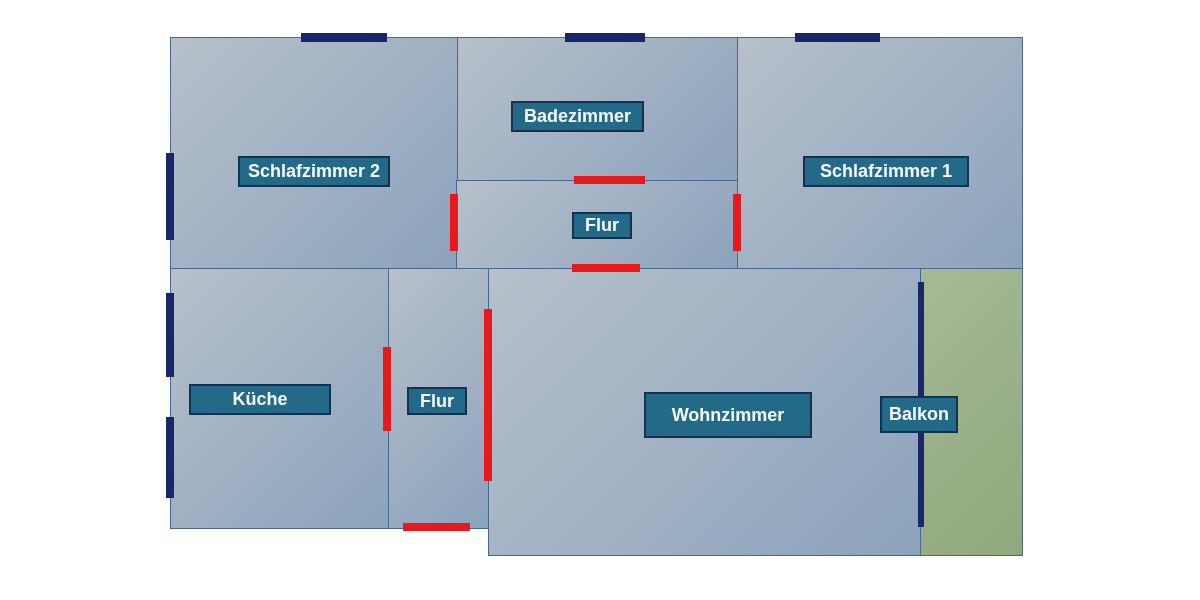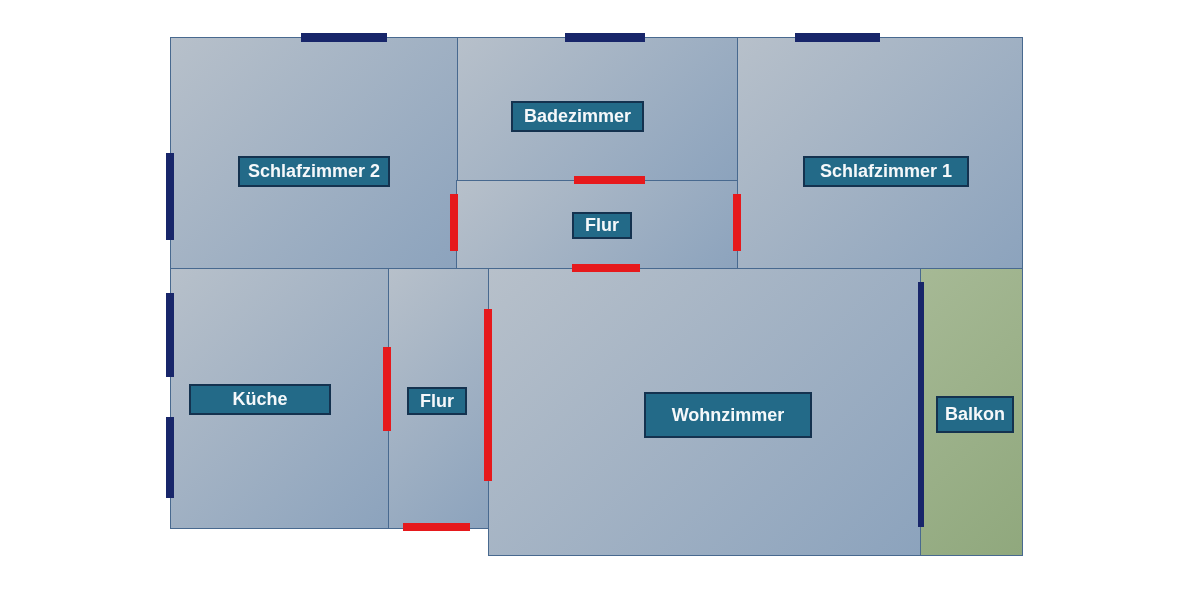--- a/index.html
+++ b/index.html
@@ -27,21 +27,21 @@
     <div class="room-label" style="left: 572px; top: 212px; width: 60px; height: 27px;">Flur</div>
     <div class="room blue" style="left: 737px; top: 37px; width: 286px; height: 232px;"></div>
     <div class="room-label" style="left: 803px; top: 156px; width: 166px; height: 31px;">Schlafzimmer 1</div>
     <div class="room blue" style="left: 170px; top: 268px; width: 219px; height: 261px;"></div>
     <div class="room-label" style="left: 189px; top: 384px; width: 142px; height: 31px;">Küche</div>
     <div class="room blue" style="left: 388px; top: 268px; width: 101px; height: 261px;"></div>
     <div class="room-label" style="left: 407px; top: 387px; width: 60px; height: 28px;">Flur</div>
     <div class="room blue" style="left: 488px; top: 268px; width: 433px; height: 288px;"></div>
     <div class="room-label" style="left: 632px; top: 392px; width: 168px; height: 46px; margin-left: 12px;">Wohnzimmer</div>
     <div class="room green" style="left: 920px; top: 268px; width: 103px; height: 288px;"></div>
-    <div class="room-label" style="left: 936px; top: 396px; width: 78px; height: 37px;">Balkon</div>
+    <div class="room-label" style="left: 880px; top: 396px; width: 78px; height: 37px;">Balkon</div>
     <div class="marker window" style="left: 301px; top: 33px; width: 86px; height: 9px;"></div>
     <div class="marker window" style="left: 565px; top: 33px; width: 80px; height: 9px;"></div>
     <div class="marker window" style="left: 795px; top: 33px; width: 85px; height: 9px;"></div>
     <div class="marker window" style="left: 166px; top: 153px; width: 8px; height: 87px;"></div>
     <div class="marker window" style="left: 166px; top: 293px; width: 8px; height: 84px;"></div>
     <div class="marker window" style="left: 166px; top: 417px; width: 8px; height: 81px;"></div>
     <div class="marker window" style="left: 918px; top: 282px; width: 6px; height: 245px;"></div>
     <div class="marker door" style="left: 450px; top: 194px; width: 8px; height: 57px;"></div>
     <div class="marker door" style="left: 733px; top: 194px; width: 8px; height: 57px;"></div>
     <div class="marker door" style="left: 574px; top: 176px; width: 71px; height: 8px;"></div>

